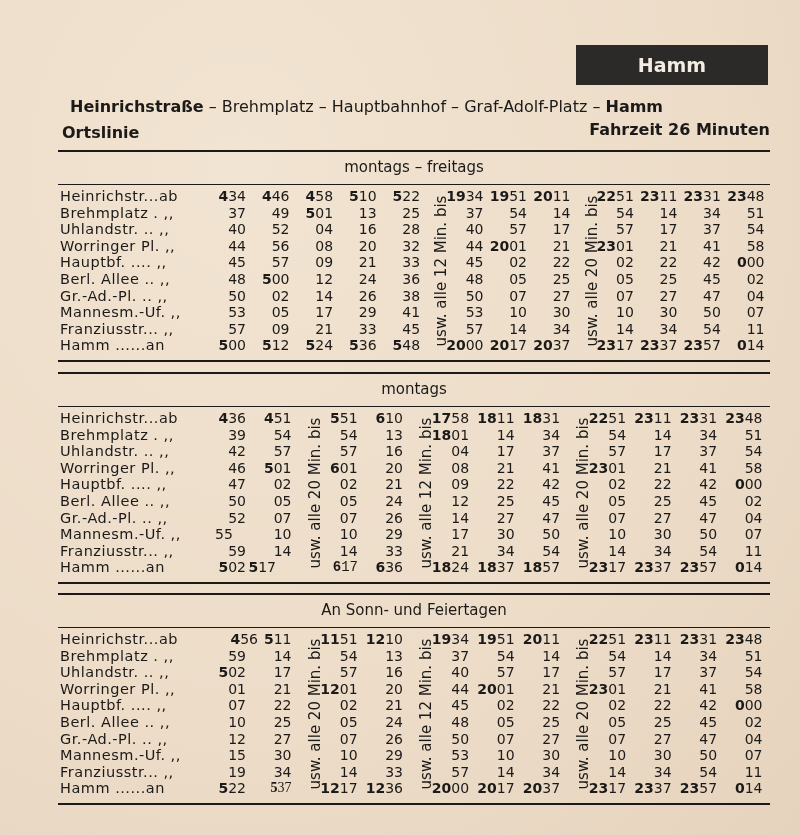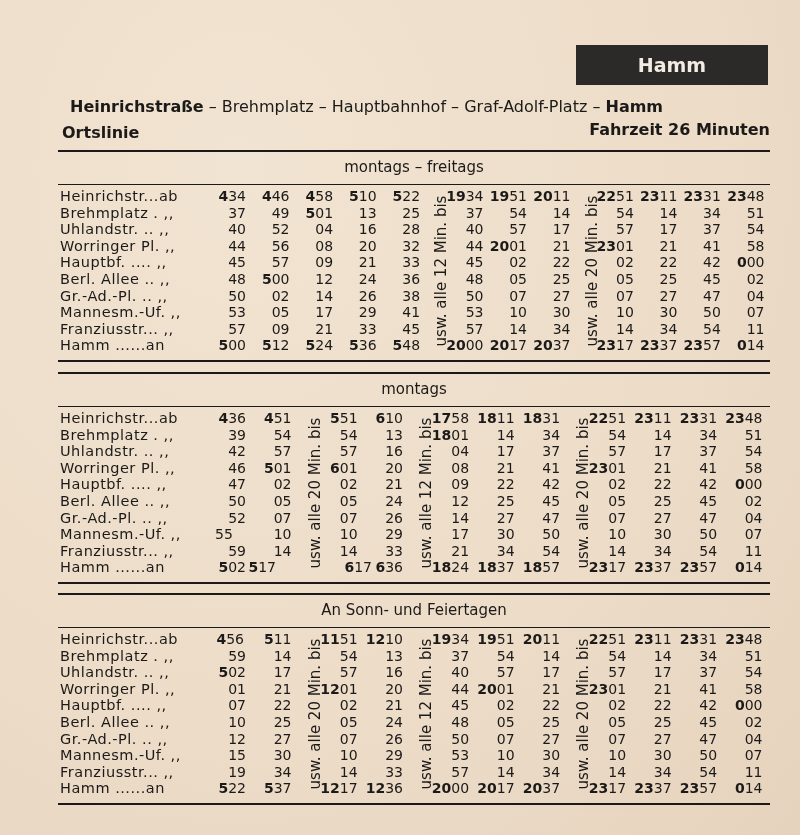--- a/index.html
+++ b/index.html
@@ -330,21 +330,21 @@
           <span class="cell" style="left: 456.059px;">54</span>
           <span class="cell" style="left: 522.176px;">14</span>
           <span class="cell" style="left: 567.632px;">34</span>
           <span class="cell" style="left: 613.088px;">54</span>
           <span class="cell" style="left: 658.544px;">11</span>
         </div>
         <div class="row">
           <span class="stop">Hamm ......an</span>
           <span class="cell" style="left: 142px;"><span class="hr">5</span><span>02</span></span>
           <span class="cell" style="left: 172px;"><span class="hr">5</span><span>17</span></span>
-          <span class="cell" style="left: 268px;"><span class="hr">6</span><span>17</span></span>
+          <span class="cell" style="left: 254px; font-family: Liberation Mono, monospace;"><span class="hr">6</span><span>17</span></span>
           <span class="cell" style="left: 299.029px;"><span class="hr">6</span><span>36</span></span>
           <span class="cell" style="left: 365.147px;"><span class="hr">18</span><span>24</span></span>
           <span class="cell" style="left: 410.603px;"><span class="hr">18</span><span>37</span></span>
           <span class="cell" style="left: 456.059px;"><span class="hr">18</span><span>57</span></span>
           <span class="cell" style="left: 522.176px;"><span class="hr">23</span><span>17</span></span>
           <span class="cell" style="left: 567.632px;"><span class="hr">23</span><span>37</span></span>
           <span class="cell" style="left: 613.088px;"><span class="hr">23</span><span>57</span></span>
           <span class="cell" style="left: 658.544px;"><span class="hr">0</span><span>14</span></span>
         </div>
         <div class="vnote" style="left: 247.044px; top: 0px; height: 166px;">
@@ -357,21 +357,21 @@
           <span>usw. alle 20 Min. bis</span>
         </div>
       </div>
       <div class="rule" style="top: 582px; height: 2px;"></div>
       <div class="rule" style="top: 593px; height: 2px;"></div>
       <div class="sect-title" style="top: 601px;">An Sonn- und Feiertagen</div>
       <div class="rule" style="top: 627px; height: 1px;"></div>
       <div class="grid" style="top: 631px;">
         <div class="row">
           <span class="stop">Heinrichstr...ab</span>
-          <span class="cell" style="left: 140px; text-align: right;"><span class="hr">4</span><span>56</span></span>
+          <span class="cell" style="left: 154px; text-align: right;"><span class="hr">4</span><span>56</span></span>
           <span class="cell" style="left: 187.456px;"><span class="hr">5</span><span>11</span></span>
           <span class="cell" style="left: 253.574px;"><span class="hr">11</span><span>51</span></span>
           <span class="cell" style="left: 299.029px;"><span class="hr">12</span><span>10</span></span>
           <span class="cell" style="left: 365.147px;"><span class="hr">19</span><span>34</span></span>
           <span class="cell" style="left: 410.603px;"><span class="hr">19</span><span>51</span></span>
           <span class="cell" style="left: 456.059px;"><span class="hr">20</span><span>11</span></span>
           <span class="cell" style="left: 522.176px;"><span class="hr">22</span><span>51</span></span>
           <span class="cell" style="left: 567.632px;"><span class="hr">23</span><span>11</span></span>
           <span class="cell" style="left: 613.088px;"><span class="hr">23</span><span>31</span></span>
           <span class="cell" style="left: 658.544px;"><span class="hr">23</span><span>48</span></span>
@@ -484,21 +484,21 @@
           <span class="cell" style="left: 410.603px;">14</span>
           <span class="cell" style="left: 456.059px;">34</span>
           <span class="cell" style="left: 522.176px;">14</span>
           <span class="cell" style="left: 567.632px;">34</span>
           <span class="cell" style="left: 613.088px;">54</span>
           <span class="cell" style="left: 658.544px;">11</span>
         </div>
         <div class="row">
           <span class="stop">Hamm ......an</span>
           <span class="cell" style="left: 142px;"><span class="hr">5</span><span>22</span></span>
-          <span class="cell" style="left: 187.456px;"><span class="hr">5</span><span>37</span></span>
+          <span class="cell" style="left: 187.456px; font-family: Liberation Serif, serif;"><span class="hr">5</span><span>37</span></span>
           <span class="cell" style="left: 253.574px;"><span class="hr">12</span><span>17</span></span>
           <span class="cell" style="left: 299.029px;"><span class="hr">12</span><span>36</span></span>
           <span class="cell" style="left: 365.147px;"><span class="hr">20</span><span>00</span></span>
           <span class="cell" style="left: 410.603px;"><span class="hr">20</span><span>17</span></span>
           <span class="cell" style="left: 456.059px;"><span class="hr">20</span><span>37</span></span>
           <span class="cell" style="left: 522.176px;"><span class="hr">23</span><span>17</span></span>
           <span class="cell" style="left: 567.632px;"><span class="hr">23</span><span>37</span></span>
           <span class="cell" style="left: 613.088px;"><span class="hr">23</span><span>57</span></span>
           <span class="cell" style="left: 658.544px;"><span class="hr">0</span><span>14</span></span>
         </div>

